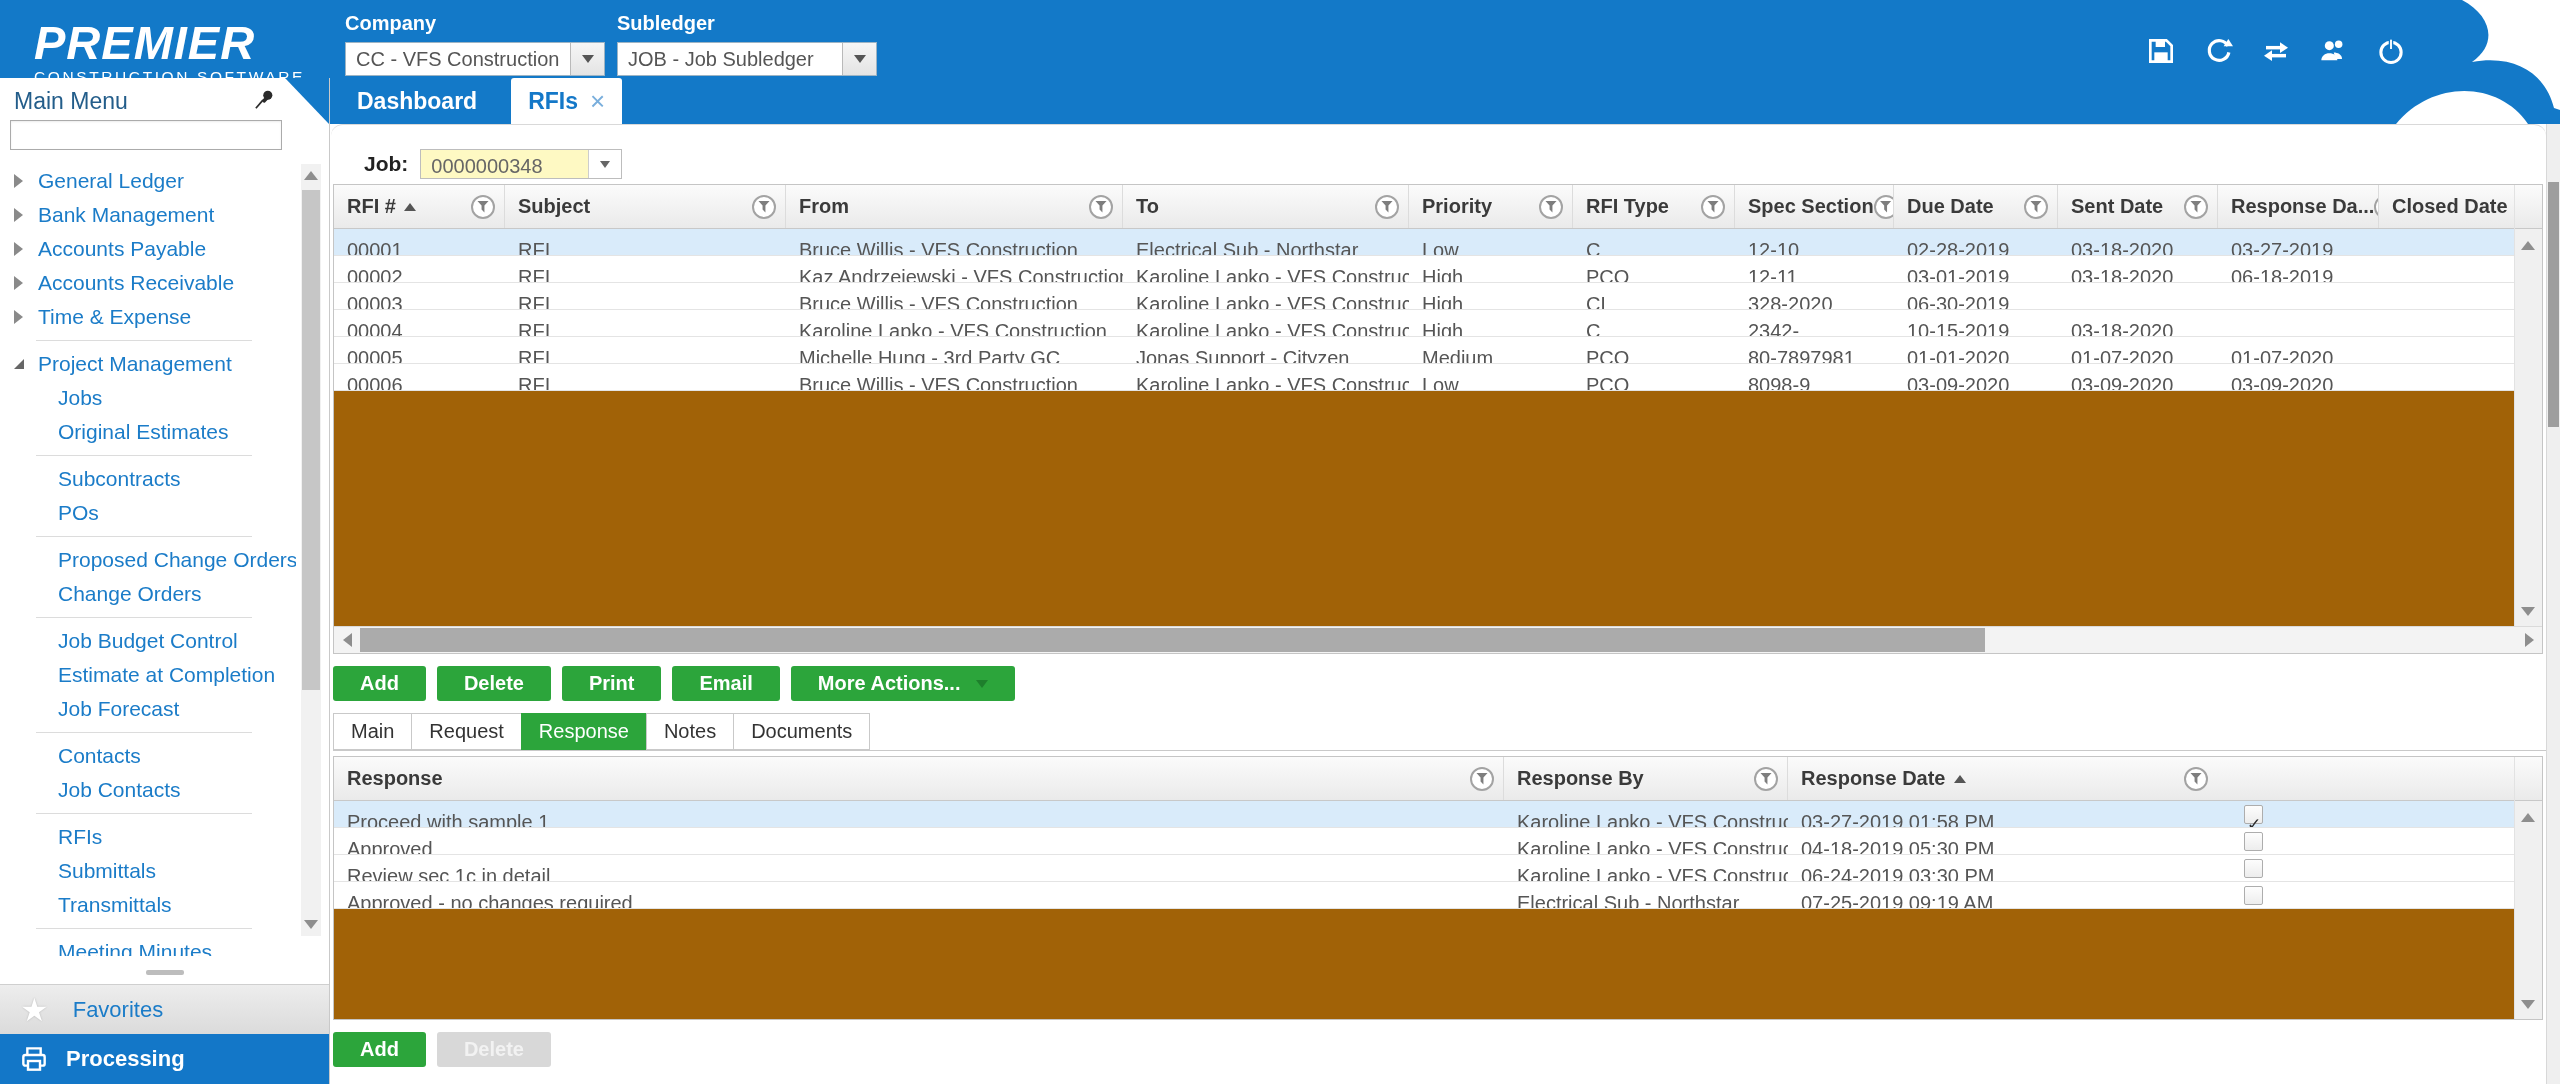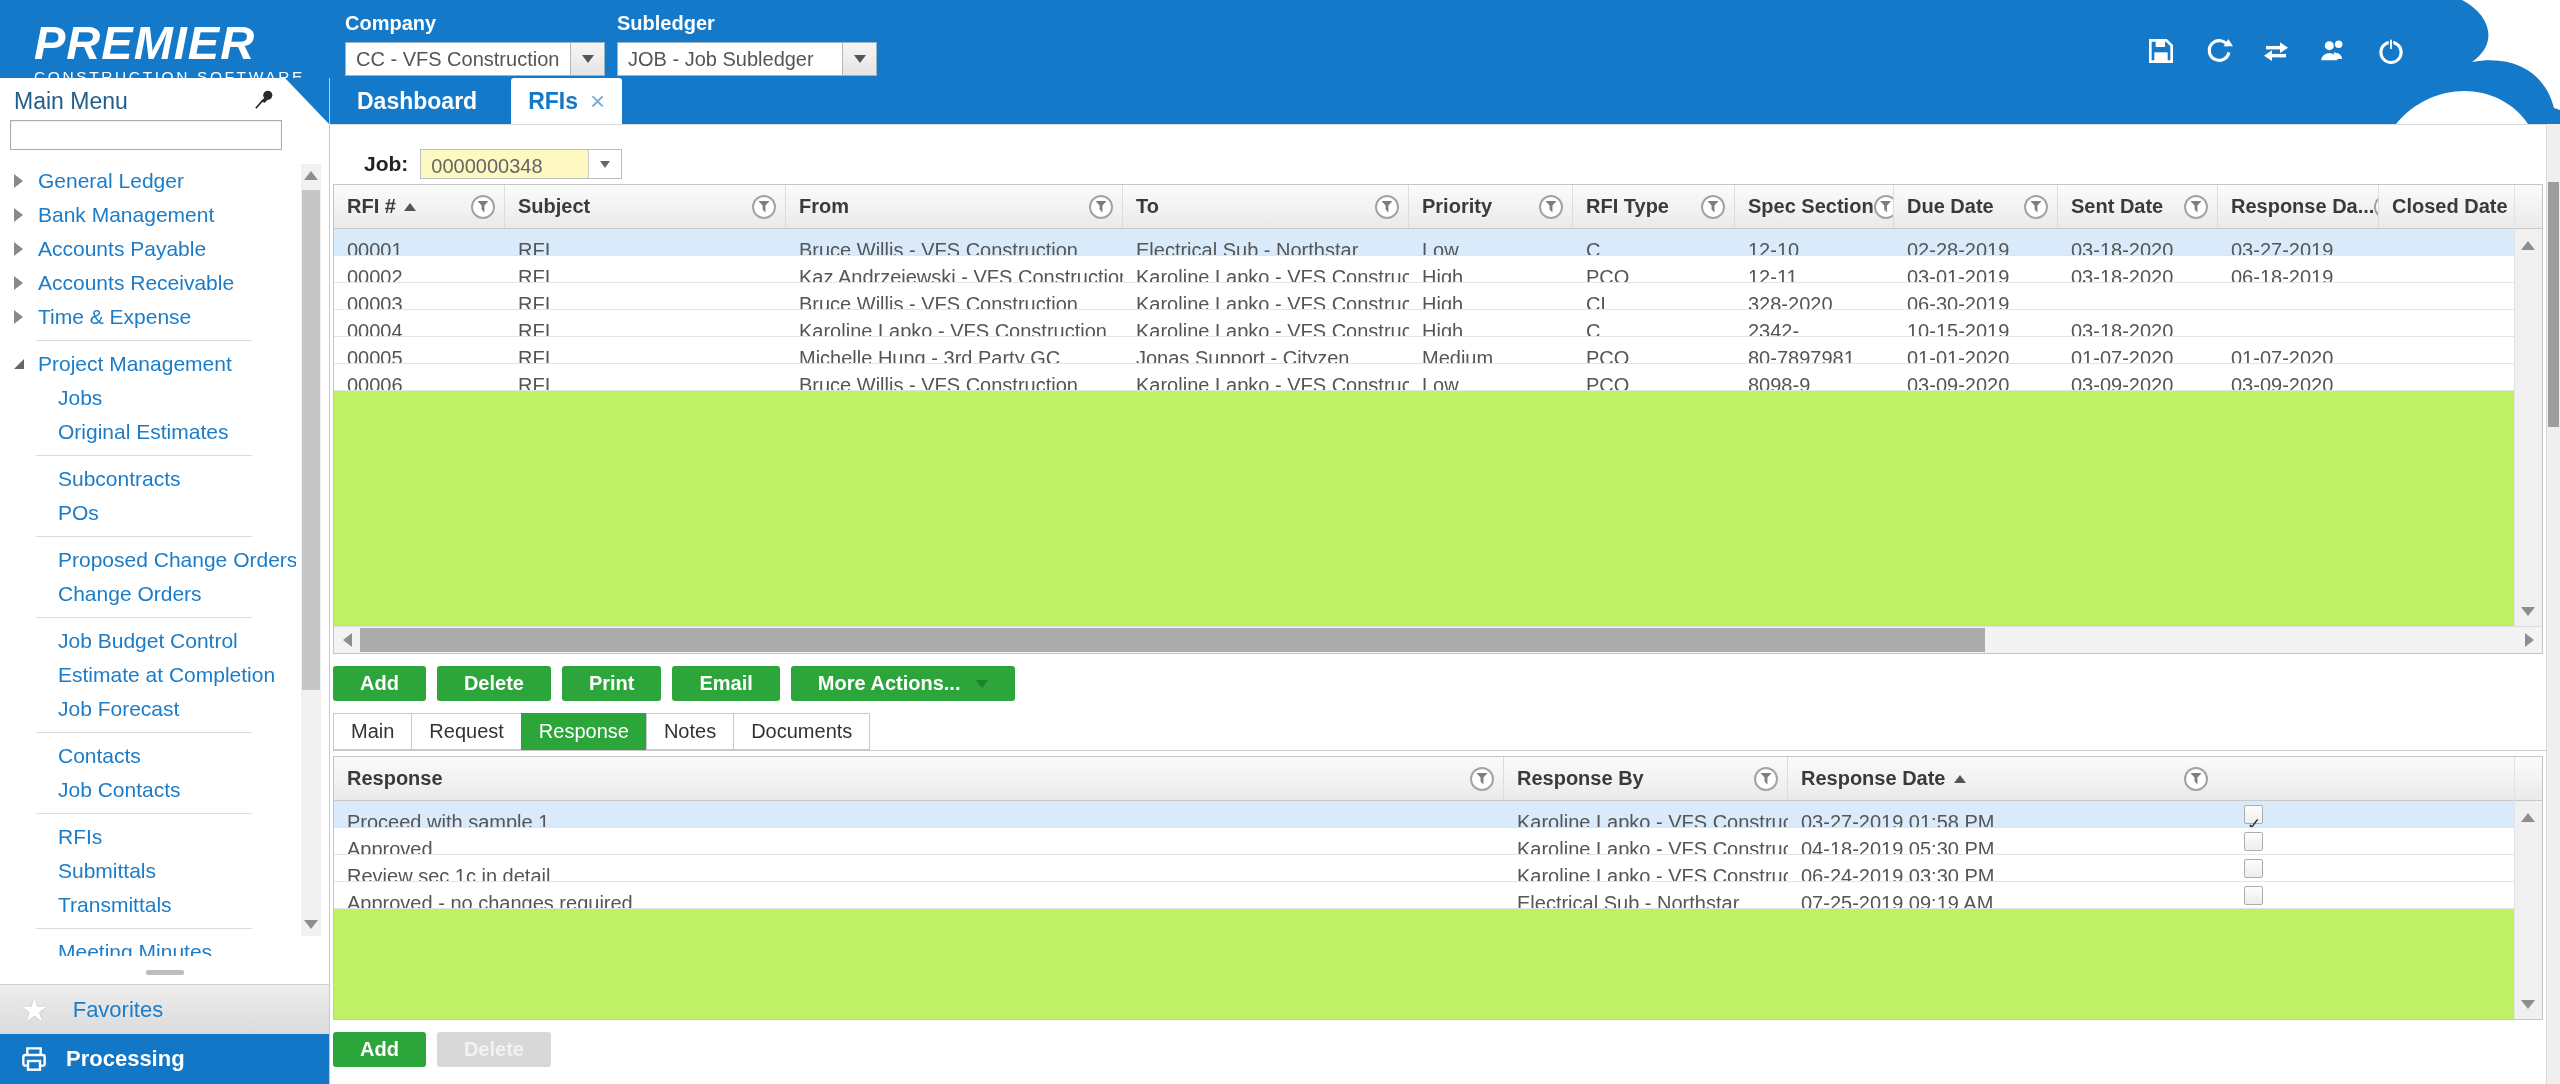--- a/index.html
+++ b/index.html
@@ -47,29 +47,29 @@
   .splitter { position:absolute; left:0; right:0; top:888px; height:14px; }
   .splitter .grip { width:38px; height:5px; background:#BDBDBD; border-radius:2px; margin:4px auto 0; }
   .favrow { position:absolute; left:0; right:0; top:906px; height:50px; background:linear-gradient(#EDEDED,#DBDBDB); border-top:1px solid #CFCFCF; display:flex; align-items:center; }
   .favrow .star { color:#fff; font-size:32px; margin-left:20px; text-shadow:0 0 2px #AFAFAF; }
   .favrow .flbl { color:#1B7CC8; font-size:22px; margin-left:24px; }
   .procrow { position:absolute; left:0; right:0; top:956px; bottom:0; background:#1377C8; display:flex; align-items:center; }
   .procrow .picon { margin-left:18px; width:32px; height:32px; }
   .procrow .plbl { color:#fff; font-weight:bold; font-size:22px; margin-left:16px; }
 
   
-  .main { position:absolute; left:331px; top:124px; right:14px; bottom:0; background:#fff; border-top:1px solid #D9D9D9; }
+  .main { position:absolute; left:331px; top:124px; right:14px; bottom:0; background:#fff; border-top:1px solid #D9D9D9;border-radius:12px; }
   .jobrow { position:absolute; left:33px; top:24px; display:flex; align-items:center; }
   .jobrow .jlbl { font-size:21px; font-weight:bold; color:#222; margin-right:12px; }
   .jobbox { width:202px; height:30px; border:1px solid #BDBDBD; display:flex; align-items:flex-end; background:#fef9c3; }
   .jobbox .jval { flex:1; font-size:20px; color:#666; padding-left:10px; }
   .jobbox .jdrop { width:33px; height:100%; border-left:1px solid #CDCDCD; background:#fff; display:flex; align-items:center; justify-content:center; }
   .jobbox .jdrop .cardown { border-top-width:7px; border-left-width:5px; border-right-width:5px; border-top-color:#666; }
 
-  .panel { position:absolute; border:1px solid #C5C5C5; background:#bef264; }
+  .panel { position:absolute; border:1px solid #C5C5C5; background:#a16207; }
   .rfipanel { left:2px; top:59px; width:2210px; height:470px; }
   .resppanel { left:2px; top:631px; width:2210px; height:264px; }
 
   .ghead { display:grid; height:44px; background:linear-gradient(#FBFBFB,#EAEAEA); border-bottom:1px solid #C8C8C8; }
   .rfipanel .ghead, .rfipanel .grow { grid-template-columns:171px 281px 337px 286px 164px 162px 159px 164px 160px 161px 1fr; }
   .resppanel .ghead, .resppanel .grow { grid-template-columns:1170px 284px 429px 1fr; }
   .hc { display:flex; align-items:center; padding:0 9px 0 13px; border-right:1px solid #DCDCDC; font-size:20px; font-weight:bold; color:#3A3A3A; white-space:nowrap; overflow:hidden; }
   .hc:last-child { border-right:none; }
   .sortup { width:0; height:0; border-left:6px solid transparent; border-right:6px solid transparent; border-bottom:8px solid #555; margin-left:8px; }
   .fic { margin-left:auto; width:24px; height:24px; min-width:24px; border:2px solid #A3A3A3; border-radius:50%; background:#fff; display:flex; align-items:center; justify-content:center; }

